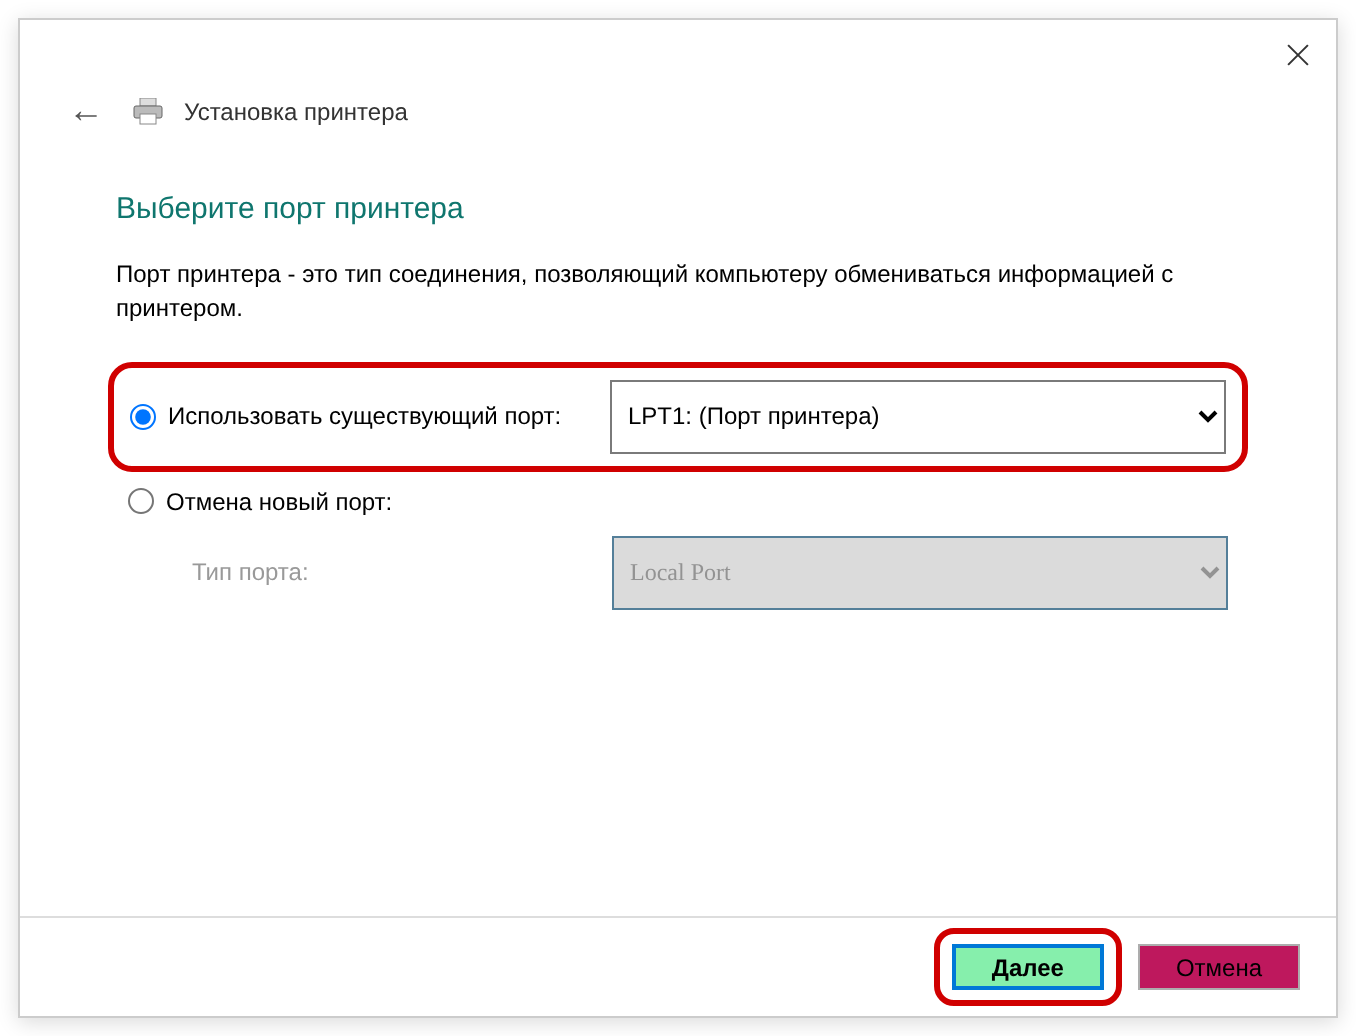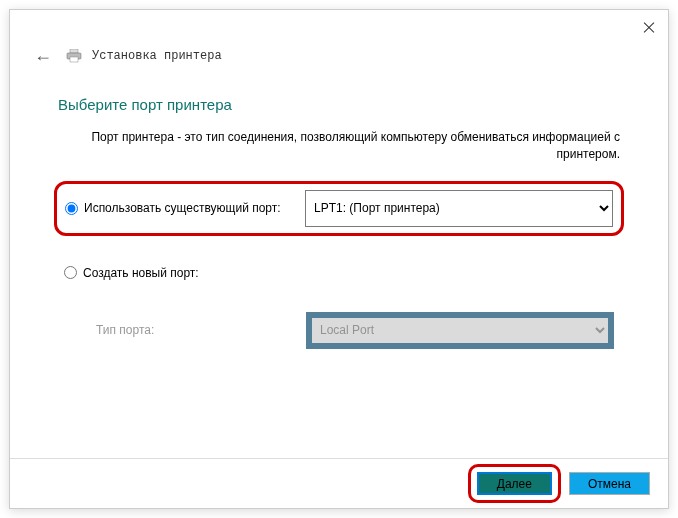--- a/index.html
+++ b/index.html
@@ -61,43 +61,41 @@
     }
     .printer-icon {
       width: 16px;
       height: 14px;
       position: relative;
     }
     .printer-icon svg { display:block; }
     .header-title {
       color: #333;
       font-size: 12px;
-      font-family: Liberation Mono, monospace;
     }
     .content {
       padding: 28px 48px 10px 48px;
       flex: 1;
     }
     .main-heading {
       color: #0f766e;
       font-size: 15px;
       font-weight: normal;
       margin-bottom: 16px;
     }
     .description {
       color: #000;
       font-size: 12px;
       line-height: 1.4;
       margin-bottom: 18px;
-      text-align: right;
     }
     .option-row {
       display: flex;
       align-items: center;
-      margin-bottom: 26px;
+      margin-bottom: 4px;
       padding: 4px 6px;
       position: relative;
     }
     .option-row.highlighted {
       border: 3px solid #d00000;
       border-radius: 12px;
       padding: 6px 8px;
       margin-left: -4px;
       margin-right: -4px;
     }
@@ -119,21 +117,22 @@
       height: 37px;
       border: 1px solid #7a7a7a;
       background: #fff;
       font-size: 12px;
       padding: 2px 4px;
       font-family: inherit;
     }
     .select.disabled {
       background: #ccc;
       color: #666;
-      border: 6px solid #0c4a6e;
+      border: 1px solid #0c4a6e;
+      font-family: Liberation Serif, serif;
     }
     .sub-row {
       display: flex;
       align-items: center;
       padding: 2px 6px 2px 38px;
       margin-top: 2px;
       justify-content: flex-end;
     }
     .sub-label {
       width: 210px;
@@ -148,27 +147,28 @@
       justify-content: flex-end;
       padding-right: 18px;
       gap: 8px;
       position: relative;
     }
     .btn {
       height: 23px;
       padding: 0 18px;
       font-size: 12px;
       font-family: inherit;
-      background: #0ea5e9;
+      background: #be185d;
       border: 1px solid #adadad;
       cursor: pointer;
     }
     .btn-primary {
       border: 2px solid #0078d7;
-      background: #0f766e;
+      background: #86efac;
+      font-weight: bold;
     }
     .btn-highlight-wrap {
       border: 3px solid #d00000;
       border-radius: 10px;
       padding: 5px 6px;
       display: inline-flex;
     }
   </style>
 </head>
 <body>
@@ -200,21 +200,21 @@
         <span>Использовать существующий порт:</span>
       </label>
       <select class="select">
         <option>LPT1: (Порт принтера)</option>
       </select>
     </div>
 
     <div class="option-row">
       <label class="radio-label disabled">
         <input type="radio" class="radio-input" name="port-choice" style="">
-        <span>Создать новый порт:</span>
+        <span>Отмена новый порт:</span>
       </label>
     </div>
 
     <div class="sub-row">
       <span class="sub-label">Тип порта:</span>
       <select class="select disabled" disabled="">
         <option>Local Port</option>
       </select>
     </div>
   </div>

